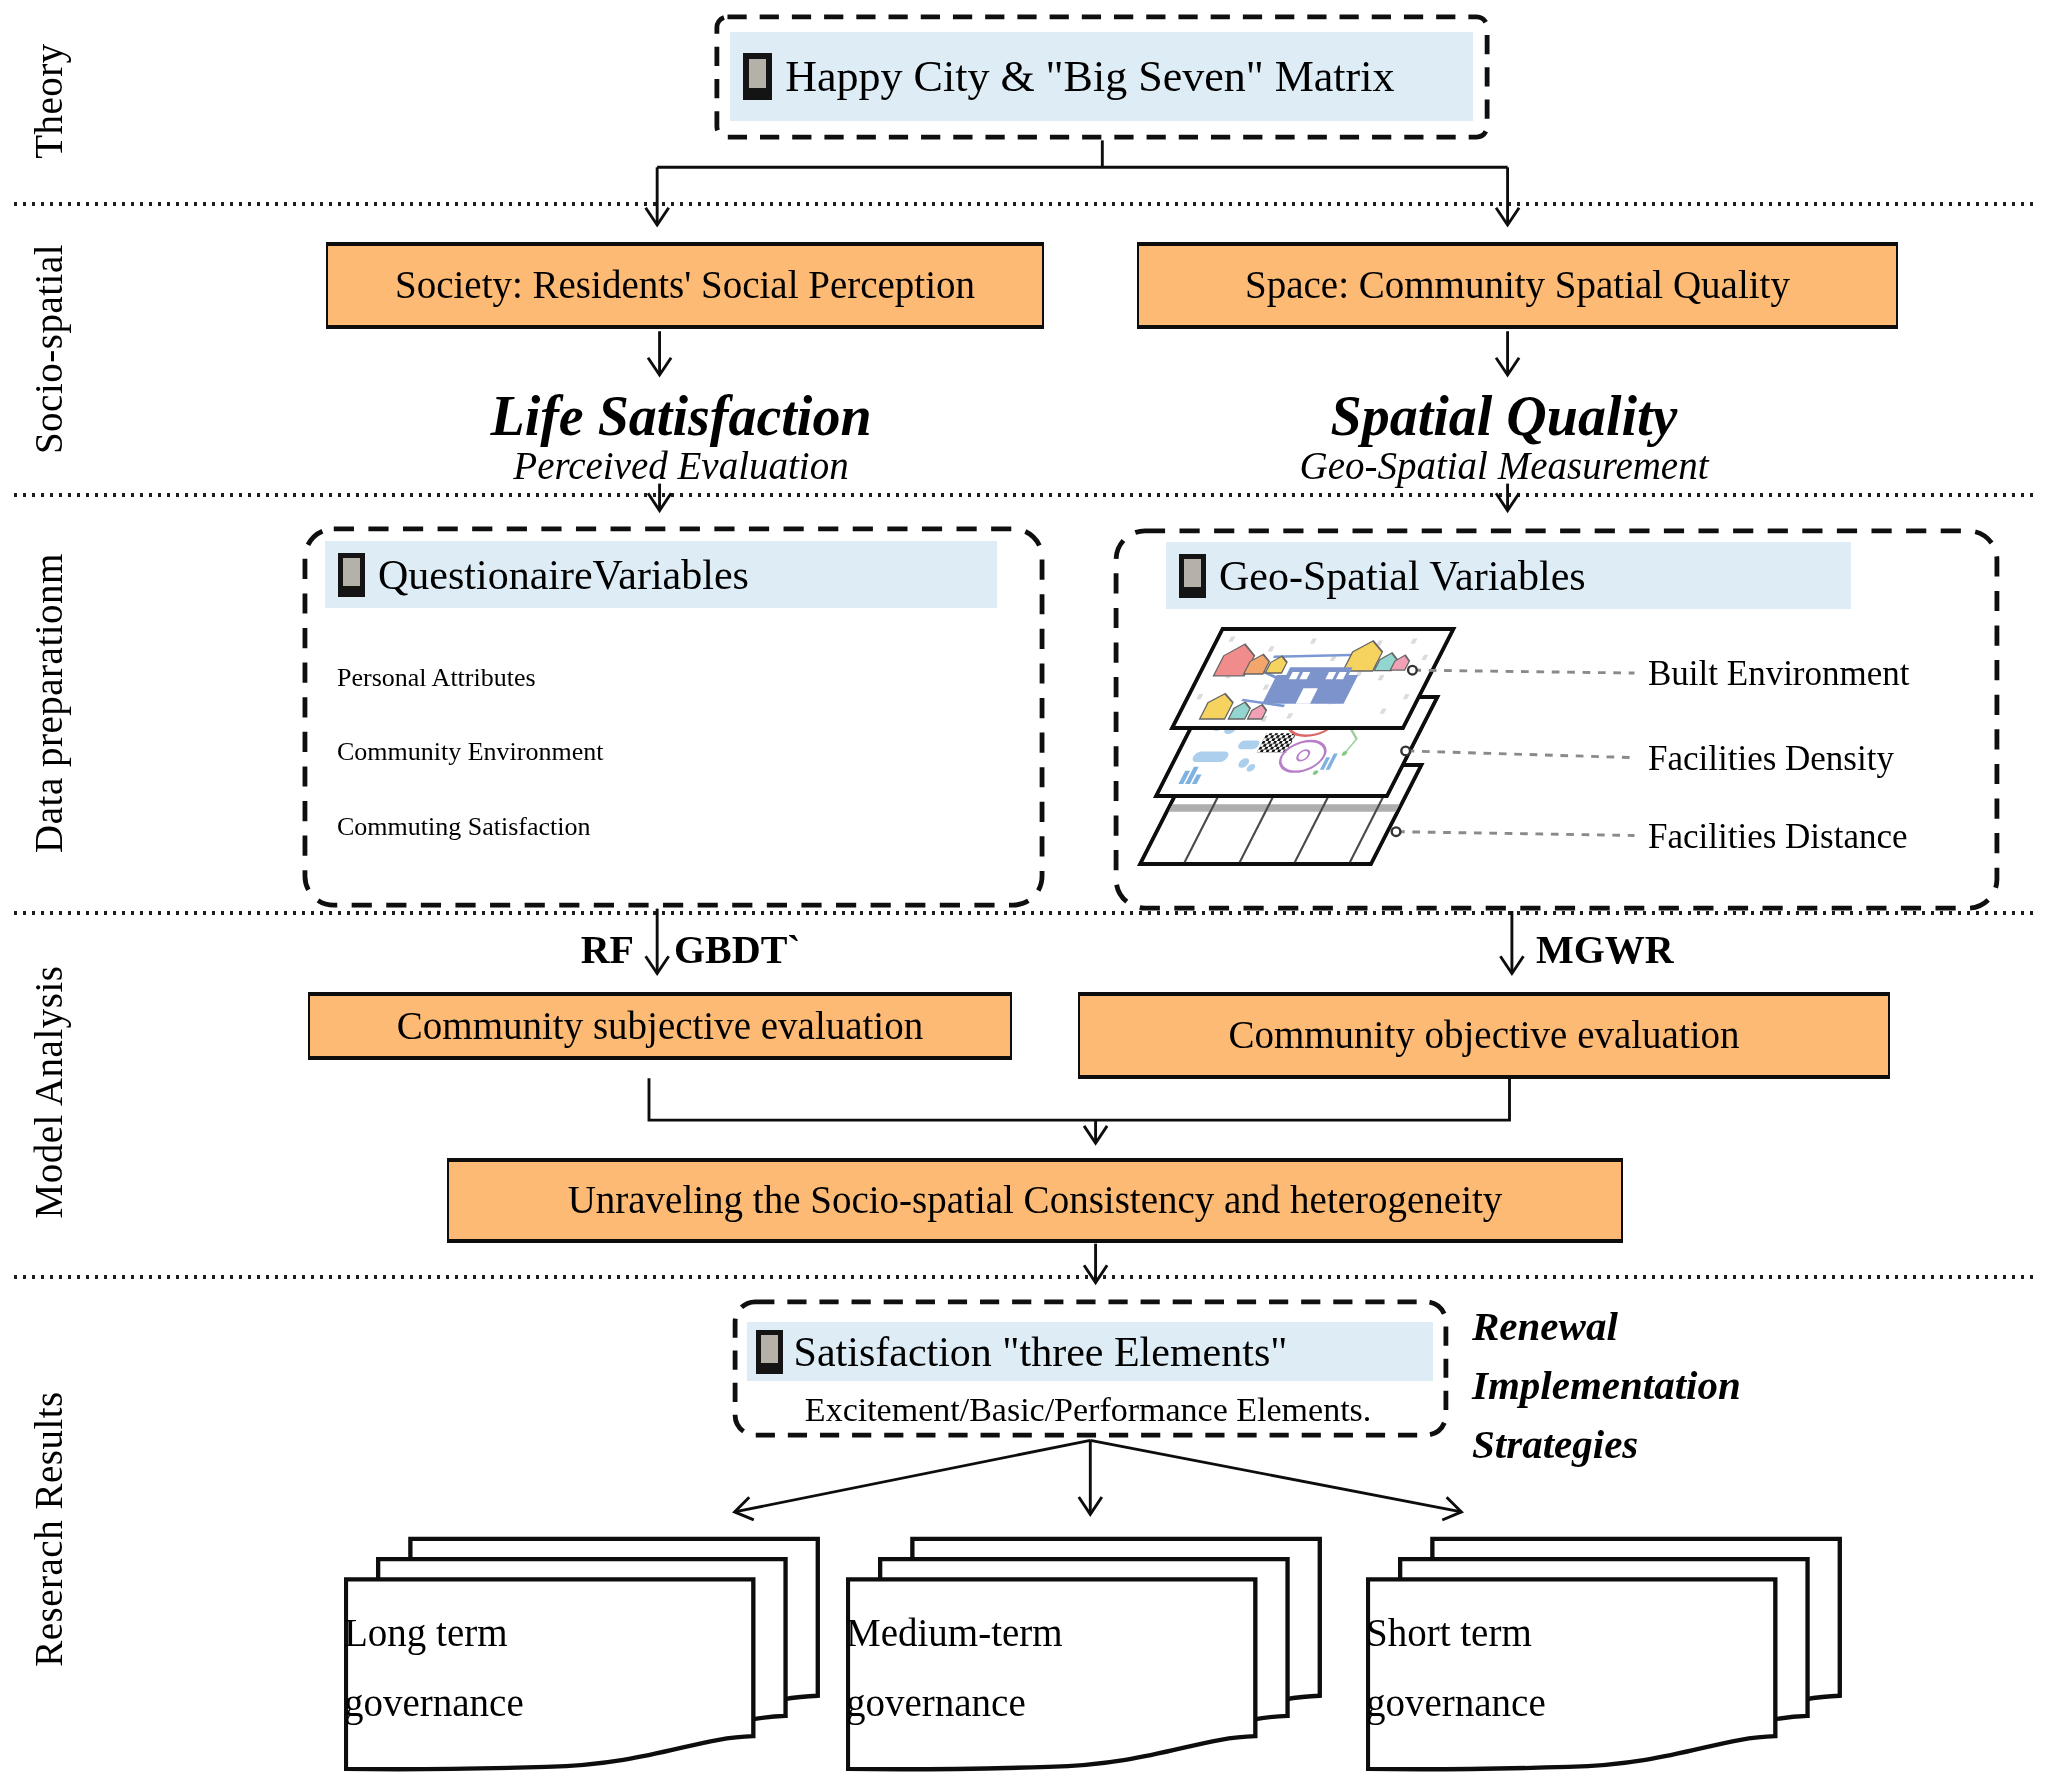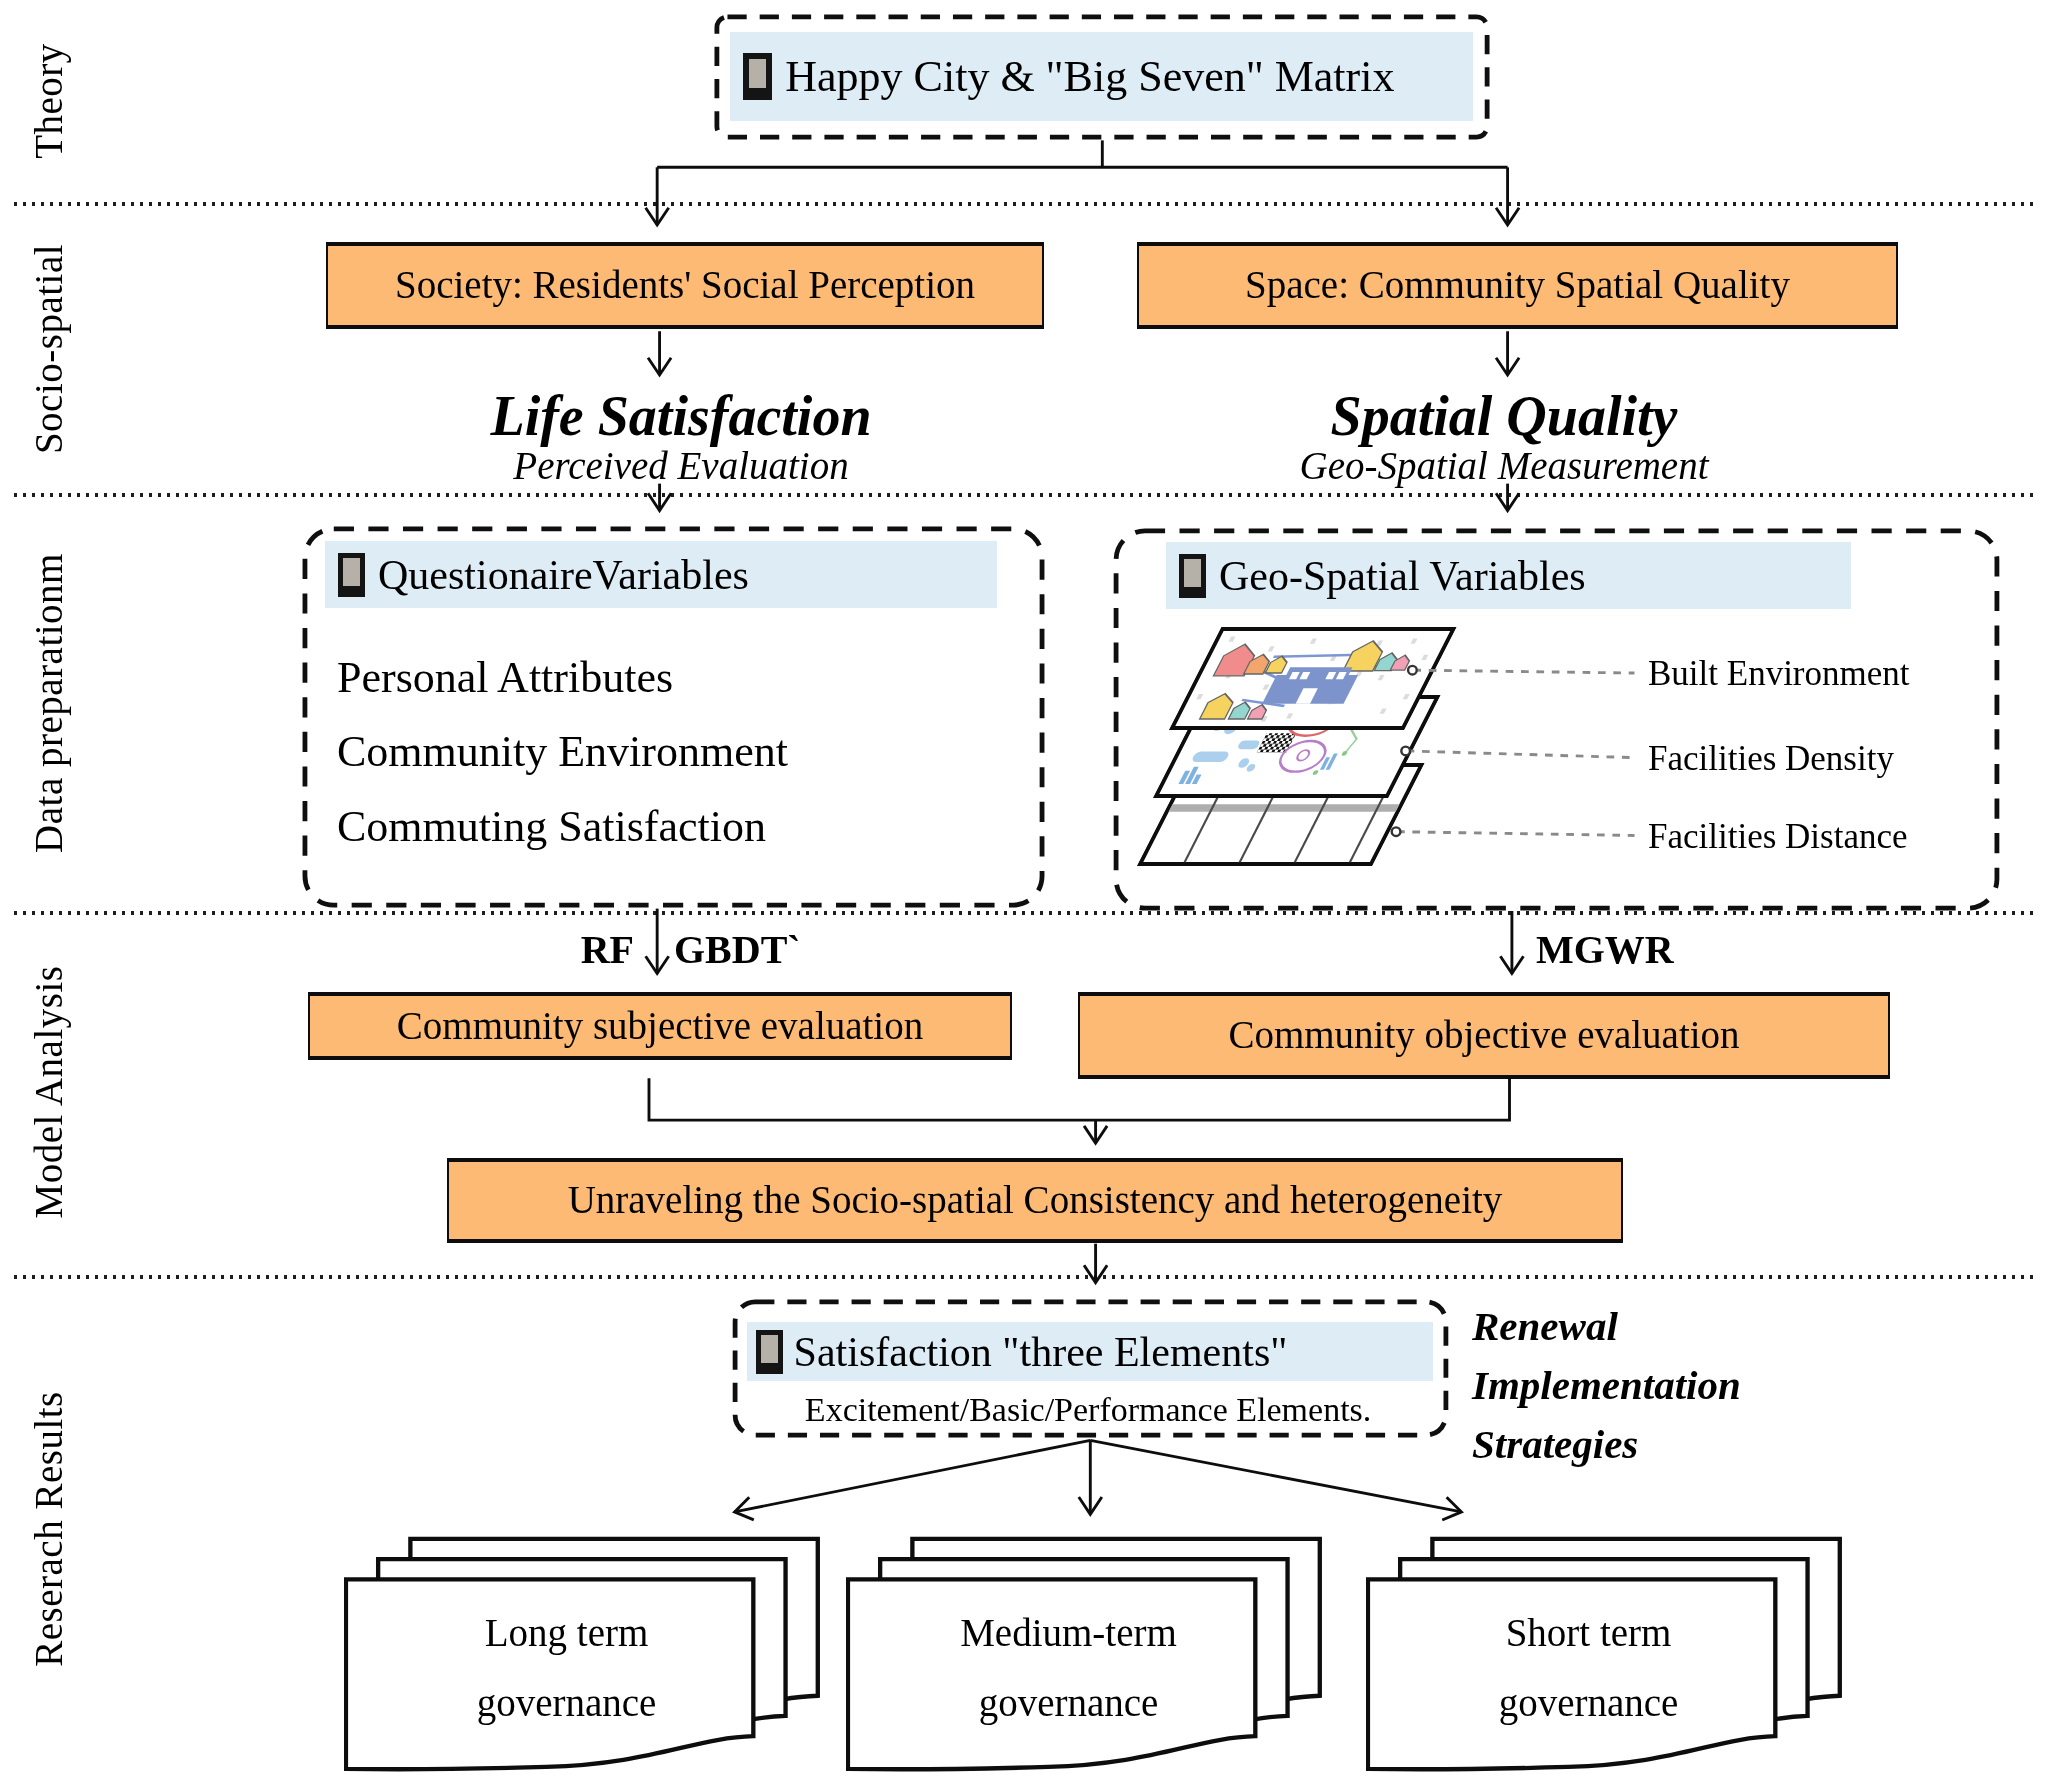--- a/index.html
+++ b/index.html
@@ -24,43 +24,43 @@
   .dashwrap{position:absolute;}
   .dashwrap > svg.dashborder{position:absolute;left:0;top:0;}
 
   .band{position:absolute;background:#ddecf5;display:flex;align-items:center;
         gap:13.5px;padding-left:12.5px;box-sizing:border-box;}
 
   .cb{display:inline-block;box-sizing:border-box;width:29px;height:47px;flex:none;
       background:#b5b1a9;border:6.2px solid #141414;border-bottom-width:12.5px;}
   .cb-sm{width:27px;height:44px;border-width:5.8px;border-bottom-width:11.5px;}
 
-  .qitem{position:absolute;left:35px;font-size:44px;line-height:43px;}
+  .qitem{position:absolute;left:35px;font-size:26px;line-height:43px;}
 
   .biglabel{position:absolute;transform:translate(-50%,-50%);white-space:nowrap;
             font-size:56px;font-weight:bold;font-style:italic;}
   .sublabel{position:absolute;transform:translate(-50%,-50%);white-space:nowrap;
             font-size:39px;font-style:italic;}
 
   .mlabel{position:absolute;font-size:40px;font-weight:bold;
           line-height:44px;white-space:nowrap;}
 
   .layer{position:absolute;width:236px;height:103px;transform:skewX(-27deg);
          transform-origin:0 0;}
   .layer svg{display:block;}
 
   .layerlabel{position:absolute;font-size:35px;line-height:39px;white-space:nowrap;}
 
   .satsub{position:absolute;left:0;right:4.8px;text-align:center;font-size:34px;white-space:nowrap;}
 
   .renewal{position:absolute;font-size:41px;font-weight:bold;font-style:italic;line-height:59px;}
 
   .stack{position:absolute;width:481px;height:243px;}
-  .stacktext{position:absolute;left:0;width:413px;text-align:center;
-             font-size:39px;line-height:70px;padding-left:16px;}
+  .stacktext{position:absolute;left:0;width:413px;
+             font-size:39px;line-height:70px;}
 
   #connectors{position:absolute;left:0;top:0;z-index:40;pointer-events:none;}
 </style>
 </head>
 <body>
 
 <div id="canvas">
 
   <div class="divider" style="top:202px"></div>
   <div class="divider" style="top:493px"></div>

